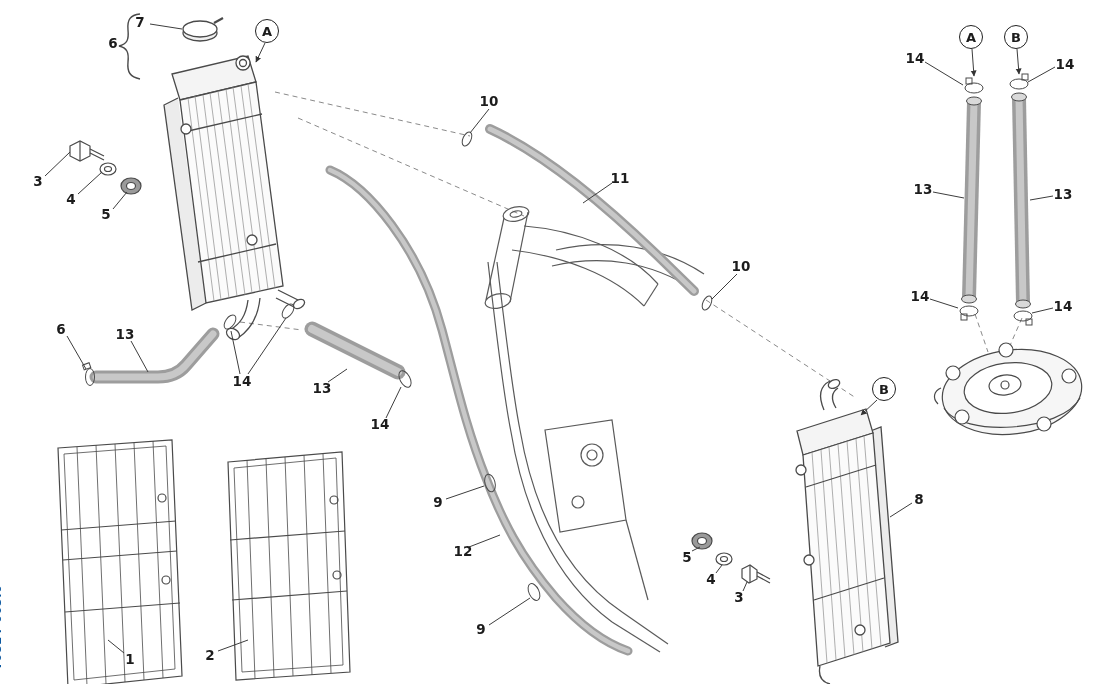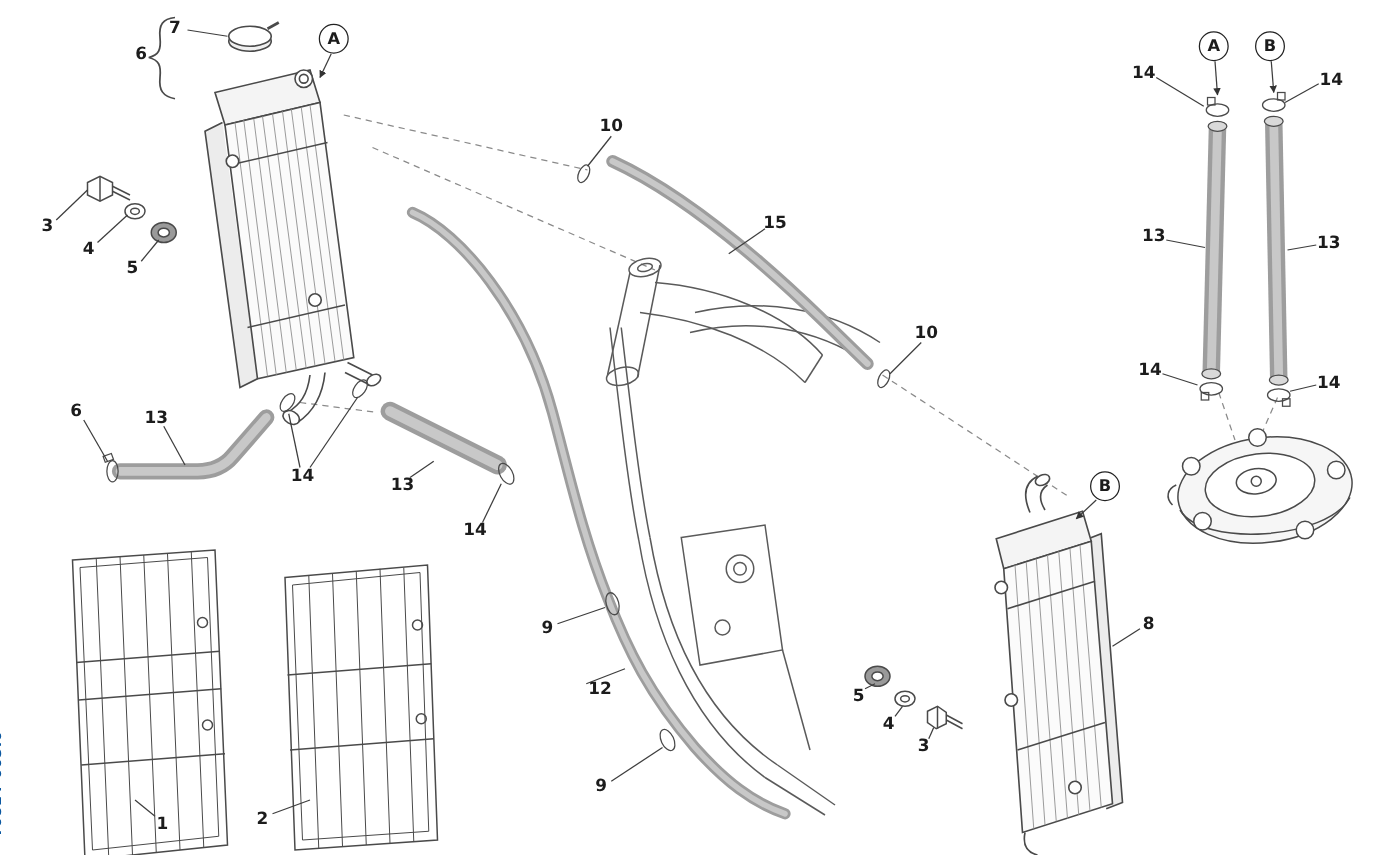--- a/index.html
+++ b/index.html
@@ -305,32 +305,32 @@
     <path d="M877,400 L861,415" marker-end="url(#arrow)"></path>
     <path d="M972,49 L974,76" marker-end="url(#arrow)"></path>
     <path d="M1017,49 L1019,74" marker-end="url(#arrow)"></path>
   </g>
 </svg>
 
 <div class="co" style="left:140px;top:22px">7</div>
 <div class="co" style="left:113px;top:43px">6</div>
 <div class="co circle" style="left:267px;top:31px">A</div>
 <div class="co" style="left:489px;top:101px">10</div>
-<div class="co" style="left:620px;top:178px">15</div>
+<div class="co" style="left:620px;top:178px">11</div>
 <div class="co" style="left:38px;top:181px">3</div>
 <div class="co" style="left:71px;top:199px">4</div>
 <div class="co" style="left:106px;top:214px">5</div>
 <div class="co" style="left:741px;top:266px">10</div>
 <div class="co" style="left:61px;top:329px">6</div>
 <div class="co" style="left:125px;top:334px">13</div>
 <div class="co" style="left:242px;top:381px">14</div>
 <div class="co" style="left:322px;top:388px">13</div>
 <div class="co" style="left:380px;top:424px">14</div>
 <div class="co" style="left:438px;top:502px">9</div>
-<div class="co" style="left:480px;top:551px">12</div>
+<div class="co" style="left:463px;top:551px">12</div>
 <div class="co" style="left:481px;top:629px">9</div>
 <div class="co" style="left:130px;top:659px">1</div>
 <div class="co" style="left:210px;top:655px">2</div>
 <div class="co circle" style="left:884px;top:389px">B</div>
 <div class="co" style="left:919px;top:499px">8</div>
 <div class="co" style="left:687px;top:557px">5</div>
 <div class="co" style="left:711px;top:579px">4</div>
 <div class="co" style="left:739px;top:597px">3</div>
 <div class="co circle" style="left:971px;top:37px">A</div>
 <div class="co circle" style="left:1016px;top:37px">B</div>

